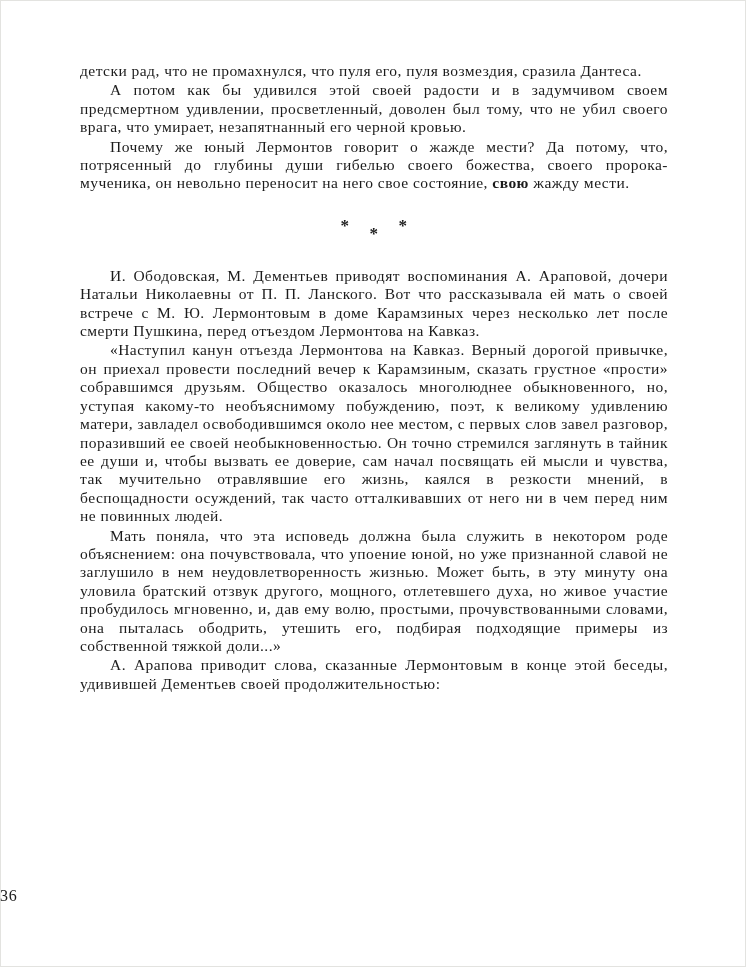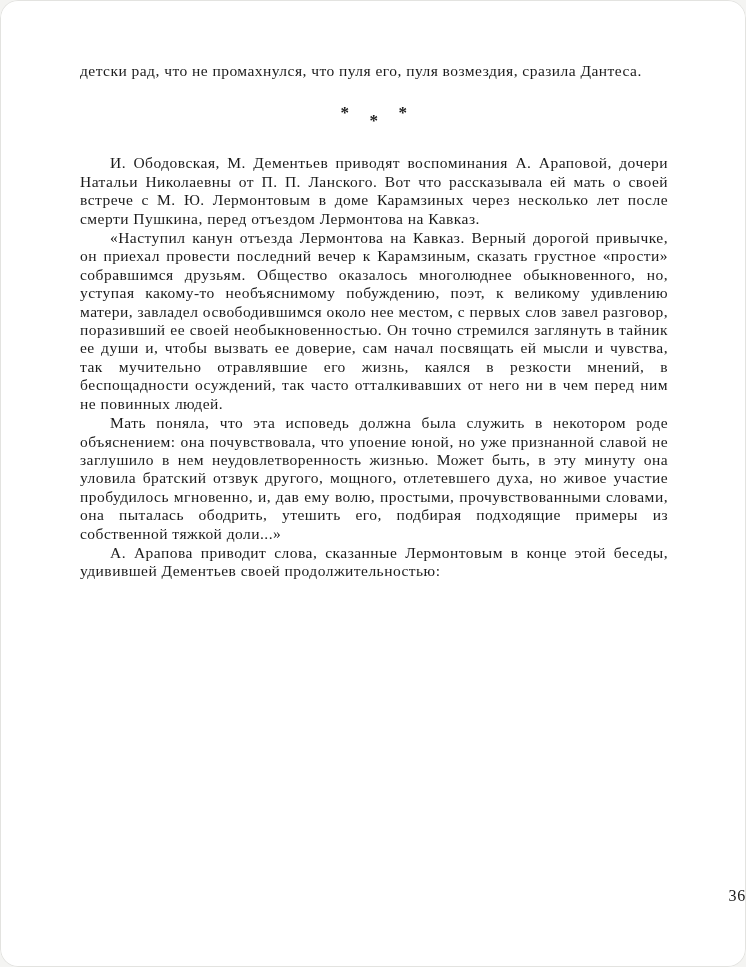--- a/index.html
+++ b/index.html
@@ -1,15 +1,15 @@
 <!DOCTYPE html>
 <html><head>
 <meta charset="utf-8">
 <style>
-  * { margin: 0; padding: 0; box-sizing: border-box; border-radius: 18px; }
+  * { margin: 0; padding: 0; box-sizing: border-box; }
   html, body {
     width: 746px; height: 967px;
     background: #f4f4f2;
   }
   body {
     font-family: "Liberation Serif", "DejaVu Serif", serif;
     color: #1b1b1b;
     -webkit-font-smoothing: antialiased;
   }
   .page {
@@ -48,32 +48,34 @@
   }
   .asterism .star.mid {
     position: relative;
     top: 8px;
   }
   .page-number {
     position: absolute;
     bottom: 62px;
     left: 0;
     width: 100%;
-    text-align: right;
+    text-align: left;
     font-size: 16px;
     letter-spacing: 0.05em;
     color: #1b1b1b;
   }
 </style>
 </head>
 <body>
 
 <div class="page">
   <div class="text-block">
     <p class="no-indent">детски рад, что не промахнулся, что пуля его, пуля возмездия, сразила Дантеса.</p>
+    <p>А потом как бы удивился этой своей радости и в задумчивом своем предсмертном удивлении, просветленный, доволен был тому, что не убил своего врага, что умирает, незапятнанный его черной кровью.</p>
+    <p><span>Почему же юный Лермонтов говорит о жажде мести? Да потому, что, потрясенный до глубины души гибелью своего божества, своего пророка-мученика, он невольно переносит на него свое состояние, </span><strong>свою</strong><span> жажду мести.</span></p>
 
     <div class="asterism">
       <span class="star">*</span><span class="star mid">*</span><span class="star">*</span>
     </div>
 
     <p>И. Ободовская, М. Дементьев приводят воспоминания А. Араповой, дочери Натальи Николаевны от П. П. Ланского. Вот что рассказывала ей мать о своей встрече с М. Ю. Лермонтовым в доме Карамзиных через несколько лет после смерти Пушкина, перед отъездом Лермонтова на Кавказ.</p>
     <p>«Наступил канун отъезда Лермонтова на Кавказ. Верный дорогой привычке, он приехал провести последний вечер к Карамзиным, сказать грустное «прости» собравшимся друзьям. Общество оказалось многолюднее обыкновенного, но, уступая какому-то необъяснимому побуждению, поэт, к великому удивлению матери, завладел освободившимся около нее местом, с первых слов завел разговор, поразивший ее своей необыкновенностью. Он точно стремился заглянуть в тайник ее души и, чтобы вызвать ее доверие, сам начал посвящать ей мысли и чувства, так мучительно отравлявшие его жизнь, каялся в резкости мнений, в беспощадности осуждений, так часто отталкивавших от него ни в чем перед ним не повинных людей.</p>
     <p>Мать поняла, что эта исповедь должна была служить в некотором роде объяснением: она почувствовала, что упоение юной, но уже признанной славой не заглушило в нем неудовлетворенность жизнью. Может быть, в эту минуту она уловила братский отзвук другого, мощного, отлетевшего духа, но живое участие пробудилось мгновенно, и, дав ему волю, простыми, прочувствованными словами, она пыталась ободрить, утешить его, подбирая подходящие примеры из собственной тяжкой доли...»</p>
     <p>А. Арапова приводит слова, сказанные Лермонтовым в конце этой беседы, удивившей Дементьев своей продолжительностью:</p>
   </div>

